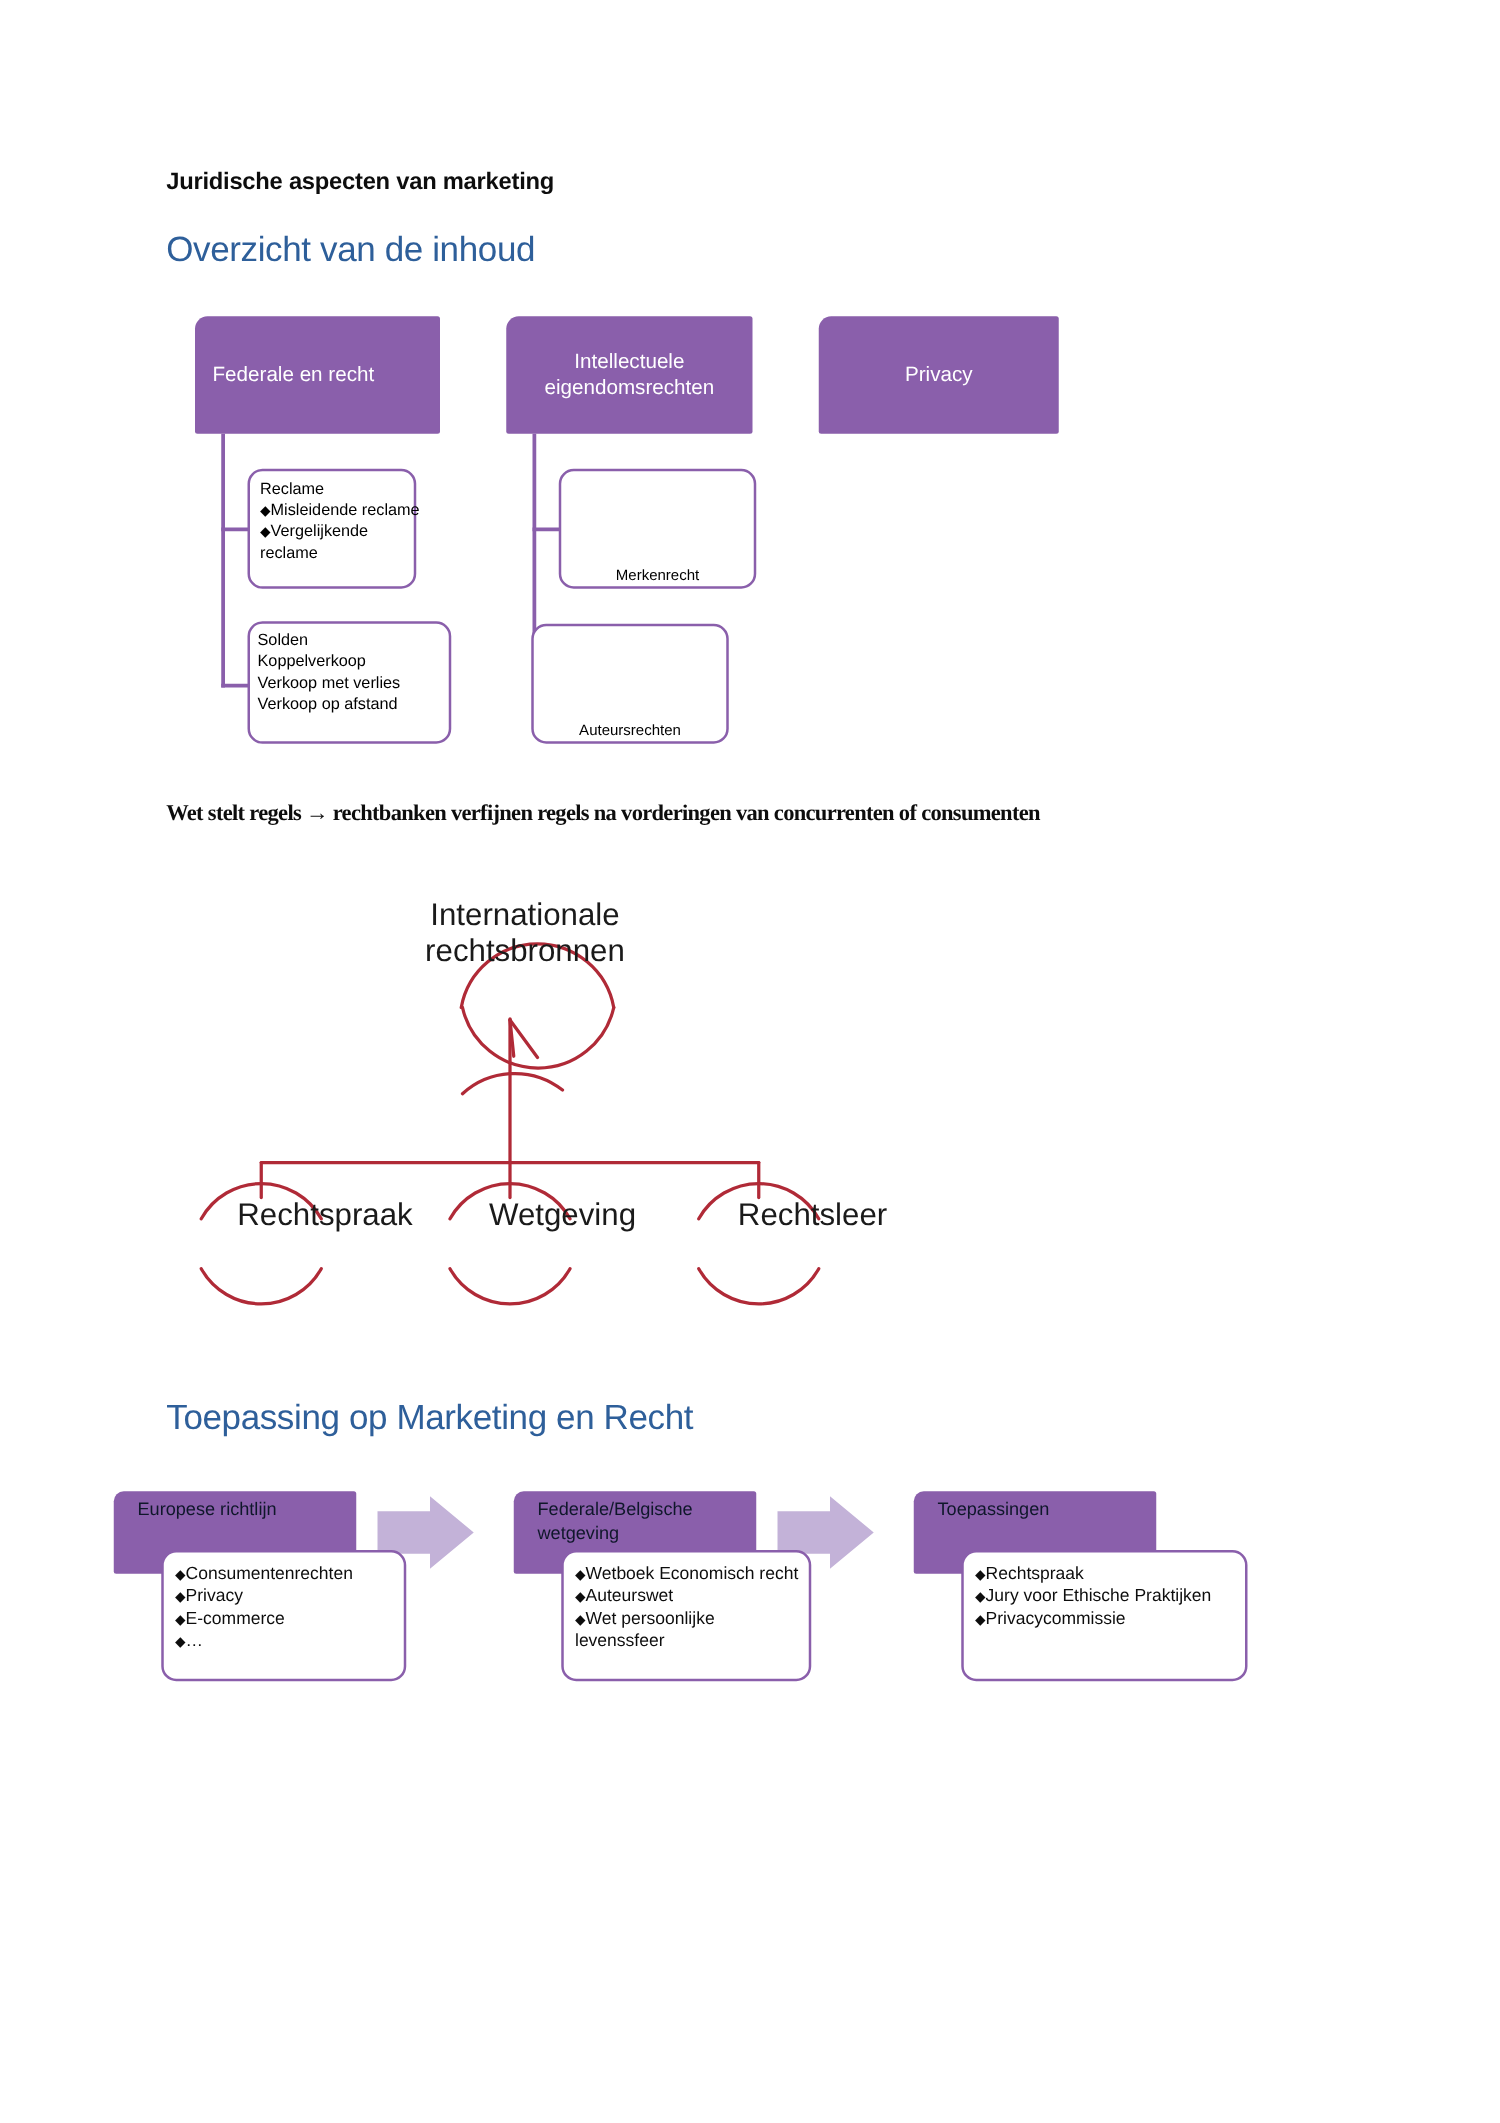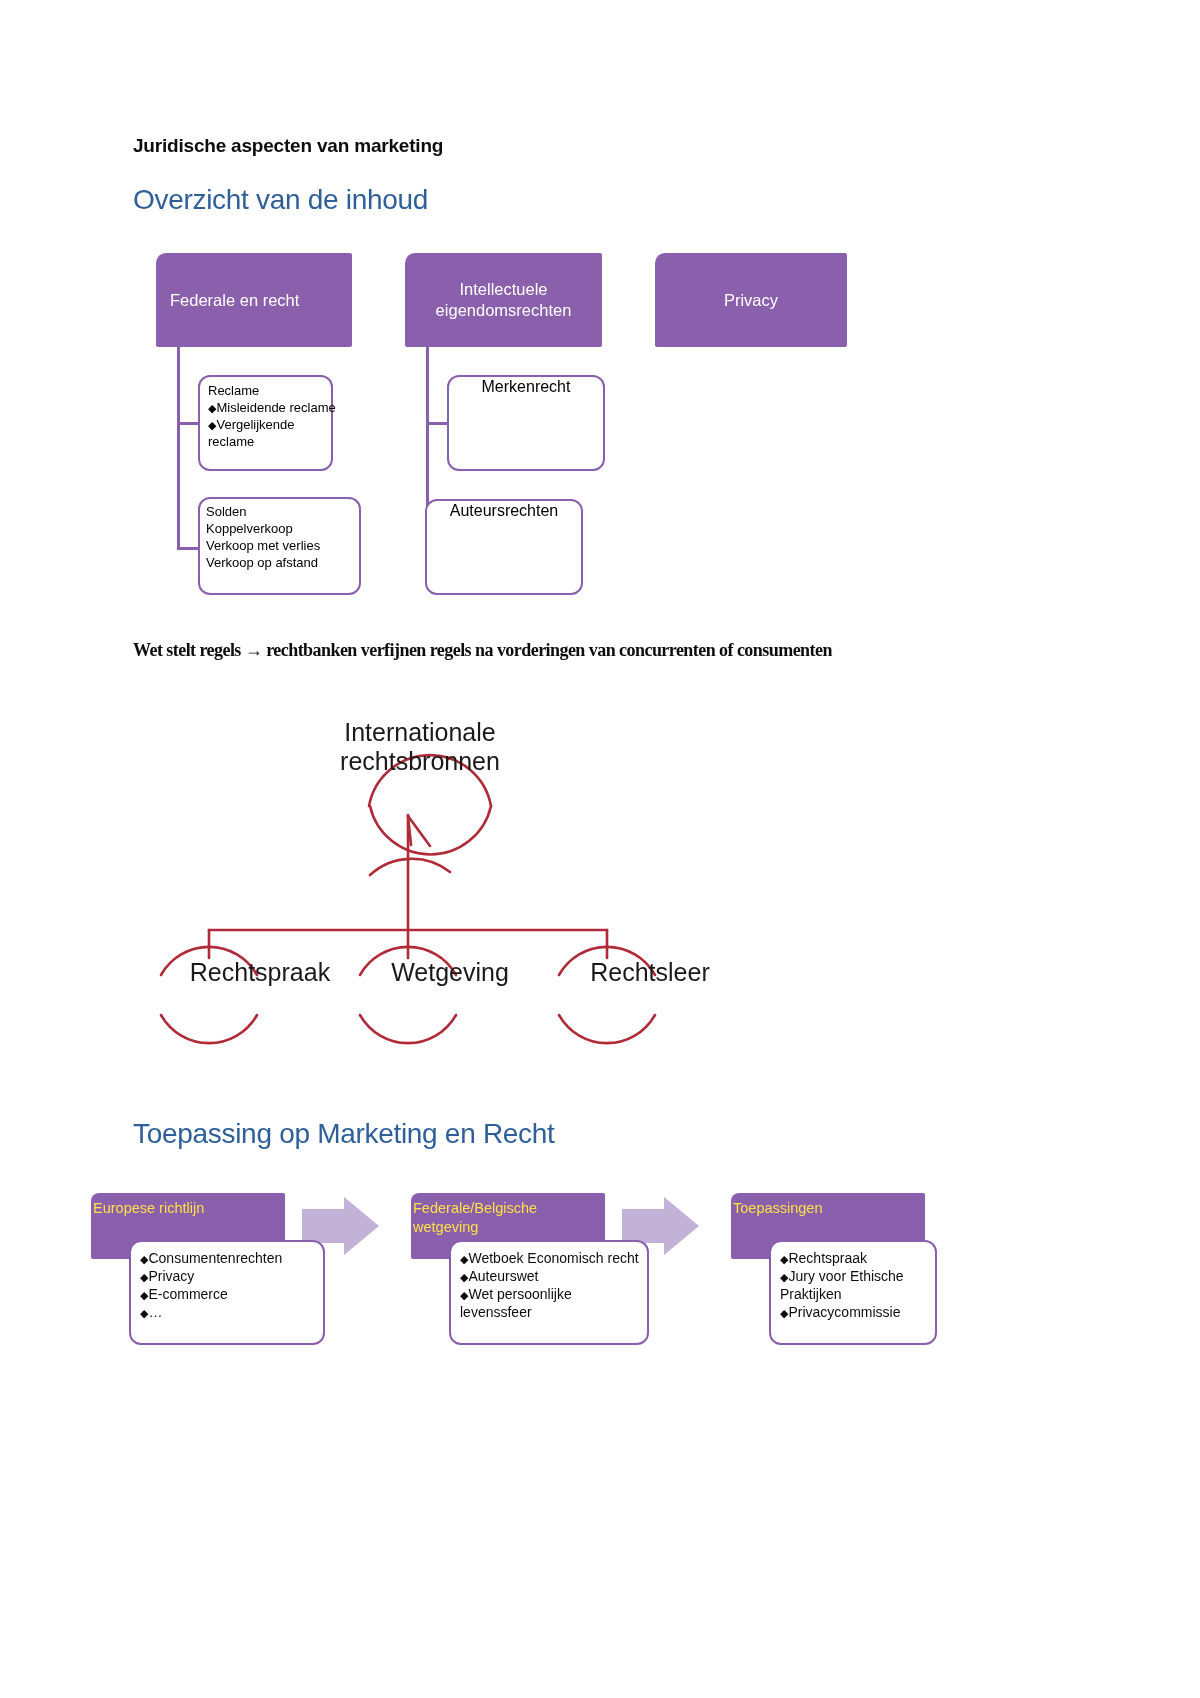--- a/index.html
+++ b/index.html
@@ -64,23 +64,23 @@
     position: absolute;
     background: #ffffff;
     border: 2.5px solid #8a5fab;
     border-radius: 12px;
     box-sizing: border-box;
     font-size: 13px;
     line-height: 1.3;
   }
   .subbox.centered {
     display: flex;
-    align-items: flex-start;
+    align-items: flex-end;
     justify-content: center;
-    font-size: 16px;
+    font-size: 12px;
   }
   #subbox-reclame { left: 198px; top: 375px; width: 135px; height: 96px; padding: 6px 0 0 8px; }
   #subbox-solden  { left: 198px; top: 497px; width: 163px; height: 98px; padding: 5px 0 0 6px; }
   #subbox-merken  { left: 447px; top: 375px; width: 158px; height: 96px; }
   #subbox-auteurs { left: 425px; top: 499px; width: 158px; height: 96px; }
 
   .bullet-line { white-space: nowrap; }
   .bullet-line .bdot { font-size: 11px; }
   .plain-line { white-space: nowrap; }
   .wrap-line { white-space: normal; }
@@ -126,45 +126,45 @@
   }
   .leaf-label { font-size: 25px; top: 268px; }
   #leaf-0 { left: 0px;   width: 280px; }
   #leaf-1 { left: 190px; width: 280px; }
   #leaf-2 { left: 390px; width: 280px; }
 
   
   .flowbox {
     position: absolute;
     background: #8a5fab;
-    color: #fde047;
+    color: #0f172a;
     border-radius: 8px 2px 2px 2px;
     box-sizing: border-box;
     font-size: 14.5px;
     line-height: 1.3;
-    padding: 6px 0 0 2px;
+    padding: 6px 0 0 19px;
   }
   #flowbox-0 { left: 91px;  top: 1193px; width: 194px; height: 66px; }
   #flowbox-1 { left: 411px; top: 1193px; width: 194px; height: 66px; }
   #flowbox-2 { left: 731px; top: 1193px; width: 194px; height: 66px; }
 
   .flowlist {
     position: absolute;
     background: #ffffff;
     border: 2.5px solid #8a5fab;
     border-radius: 12px;
     box-sizing: border-box;
     font-size: 14px;
     line-height: 1.28;
     padding: 8px 6px 6px 9px;
     color: #0d0d0d;
   }
   #flowlist-0 { left: 129px; top: 1240px; width: 196px; height: 105px; }
   #flowlist-1 { left: 449px; top: 1240px; width: 200px; height: 105px; }
-  #flowlist-2 { left: 769px; top: 1240px; width: 168px; height: 105px; }
+  #flowlist-2 { left: 769px; top: 1240px; width: 229px; height: 105px; }
 
   .flow-arrow {
     position: absolute;
     top: 1193px;
     width: 82px;
     height: 66px;
   }
   #flow-arrow-0 { left: 300px; }
   #flow-arrow-1 { left: 620px; }
 </style>

